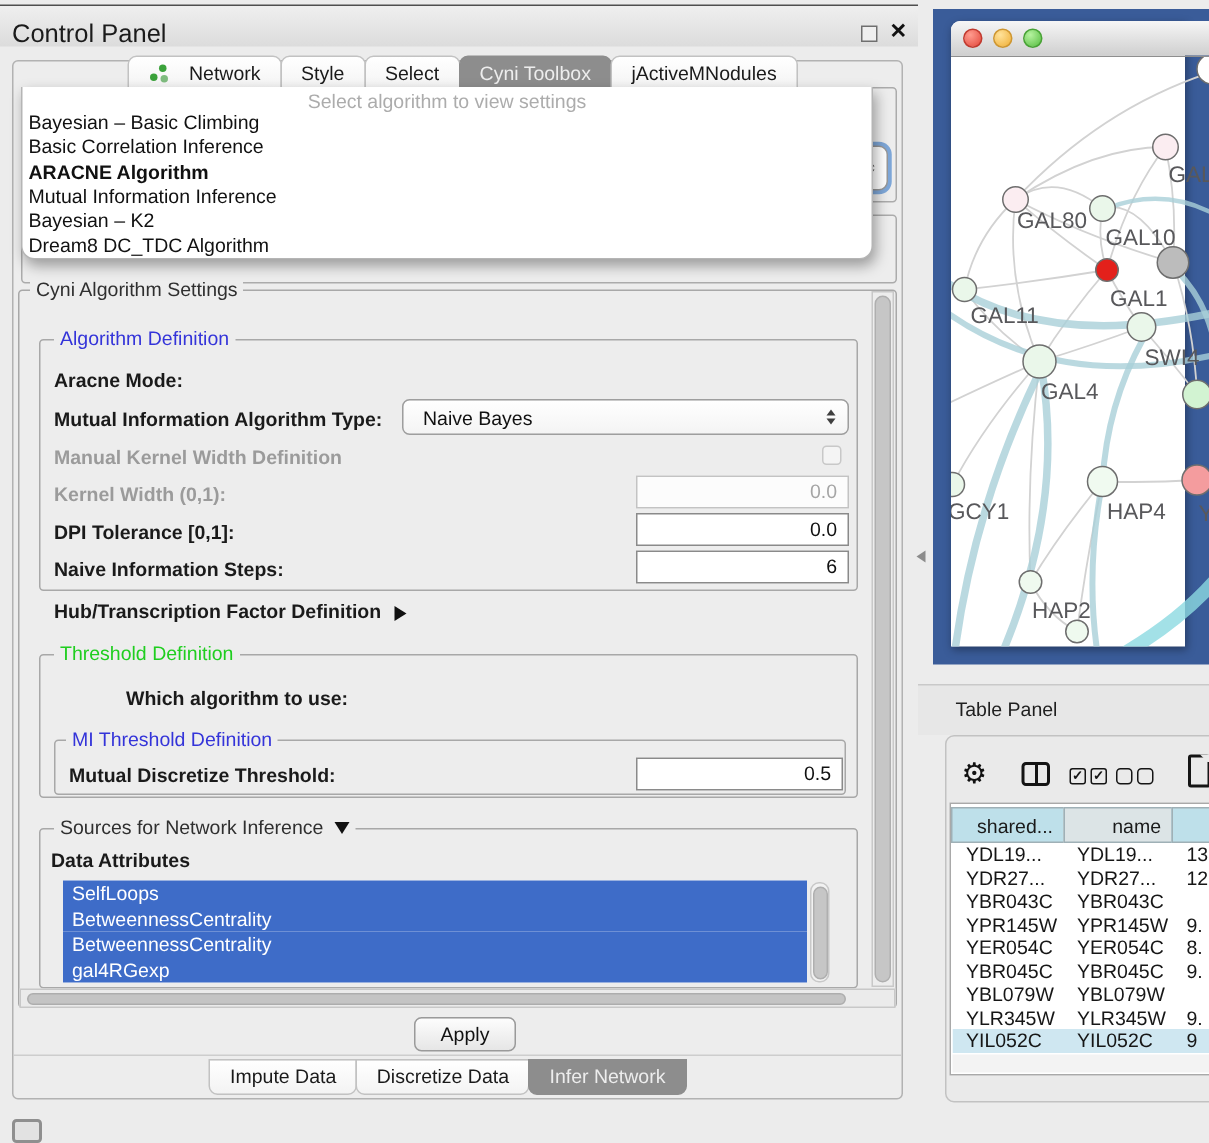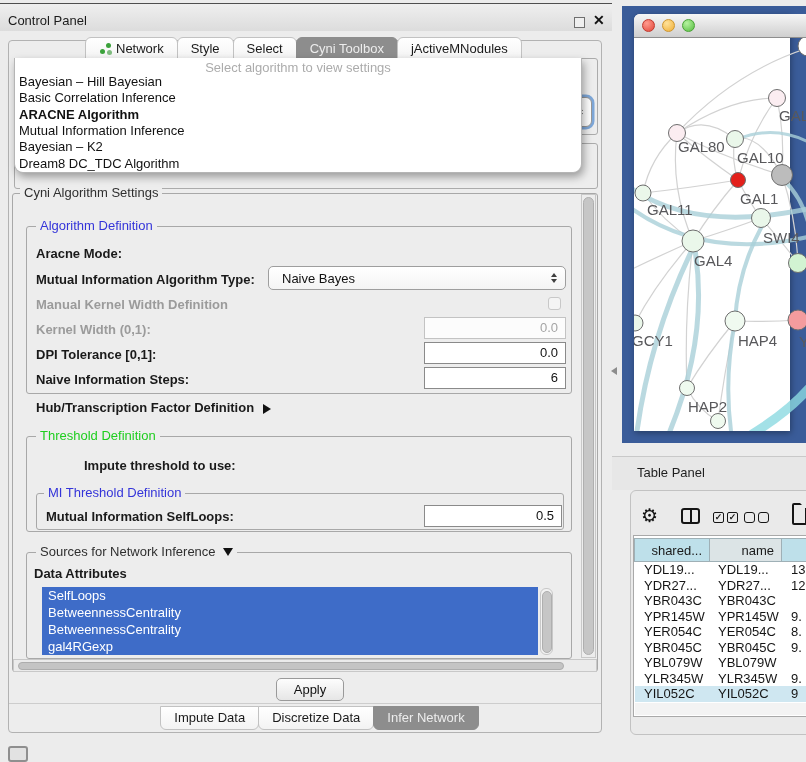--- a/index.html
+++ b/index.html
@@ -4,33 +4,33 @@
 <style>
   html,body{margin:0;padding:0;}
   body{width:806px;height:762px;overflow:hidden;background:#ECECEC;
        font-family:"Liberation Sans",sans-serif;-webkit-font-smoothing:antialiased;}
   .app{position:relative;width:806px;height:762px;overflow:hidden;}
   .abs{position:absolute;}
   
   .cp-topline{left:0;top:3px;width:612px;height:1px;background:#4F4F4F;}
   .cp-titlebar{left:0;top:4px;width:612px;height:27px;
       background:linear-gradient(#EFEFEF,#DCDCDC);}
-  .cp-title{left:8px;top:9px;font-size:13px;color:#1B1B1B;}
+  .cp-title{left:8px;top:9px;font-size:17px;color:#1B1B1B;}
   .float-btn{left:574px;top:13px;width:9px;height:9px;border:1.5px solid #6F6F6F;background:#EFEFEF;}
   .close-btn{left:593px;top:8px;font-size:14px;font-weight:bold;color:#111;}
   .main-panel{left:8px;top:40px;width:594px;height:693px;background:#EDEDED;
       border:1px solid #B2B2B2;border-radius:4px;box-sizing:border-box;}
   .panel-inner-line{left:9px;top:703px;width:592px;height:1px;background:#CDCDCD;}
   
   .tabbar{left:86px;top:37px;height:23px;display:flex;}
   .tab{height:22px;line-height:22px;padding:0 13px;font-size:13px;color:#1A1A1A;
       background:linear-gradient(#FFFFFF,#F3F3F3);border:1px solid #C2C2C2;
-      border-radius:6px 6px 0 0;margin-left:-1px;display:flex;align-items:center;gap:5px;}
+      border-radius:6px 6px 0 0;margin-left:-1px;display:flex;align-items:center;gap:15px;}
   .tab.sel{background:#8D8D8D;color:#EDEDED;border-color:#8D8D8D;}
-  .tabbar-bottom{left:24px;top:706px;width:592px;display:flex;justify-content:center;text-align:center;}
+  .tabbar-bottom{left:3px;top:706px;width:592px;display:flex;justify-content:center;text-align:center;}
   .tabbar-bottom .tab{border-radius:0 0 6px 6px;}
   .net-icon{position:relative;width:12px;height:12px;display:inline-block;}
   .net-icon::before{content:"";position:absolute;width:5px;height:5px;border-radius:50%;
       background:#3BA23B;left:1px;top:6px;box-shadow:6px -6px 0 #3BA23B,7px 1px 0 #7FBC7F;}
   
   .hgroup{border:1px solid #ABABAB;border-radius:3px;background:transparent;}
   .combo-frag{left:556px;top:97px;width:36px;height:30px;background:#FFF;border:1px solid #979797;
       border-radius:6px;box-shadow:0 0 0 2.5px #7EA7D8;box-sizing:border-box;}
   
   .popup{left:14px;top:58px;width:566px;height:114px;background:#FFFFFF;
@@ -155,21 +155,21 @@
   <div class="abs combo-frag">
     <span class="combo-arrows">
         <span class="arr-up"></span>
         <span class="arr-dn"></span>
       </span>
   </div>
 
   <div class="abs popup">
     <div class="popup-header">Select algorithm to view settings</div>
     <div id="popup-items">
-        <div class="pitem" style="top: 16px;">Bayesian – Hill Bayesian</div>
+        <div class="pitem" style="top: 16px;">Bayesian – Basic Climbing</div>
         <div class="pitem" style="top: 32.3px;">Basic Correlation Inference</div>
         <div class="pitem bold" style="top: 48.6px;">ARACNE Algorithm</div>
         <div class="pitem" style="top: 64.9px;">Mutual Information Inference</div>
         <div class="pitem" style="top: 81.2px;">Bayesian – K2</div>
         <div class="pitem" style="top: 97.5px;">Dream8 DC_TDC Algorithm</div>
       </div>
   </div>
 
   <div class="abs fs" style="left:12px;top:193px;width:586px;height:479px;"></div>
   <span class="abs legend" style="left:20px;top:186px;">Cyni Algorithm Settings</span>
@@ -201,25 +201,25 @@
   <div class="tfield" style="left:424px;top:367px;width:142px;height:22px;">6</div>
 
   <div class="hub-row" style="left:36px;top:400px;">
     <span>Hub/Transcription Factor Definition</span>
     <span class="tri-right"></span>
   </div>
 
   <div class="abs fs" style="left:26px;top:436px;width:546px;height:96px;"></div>
   <span class="abs legend green" style="left:36px;top:429px;">Threshold Definition</span>
 
-  <span class="lbl" style="left:84px;top:458px;">Impute threshold to use:</span>
+  <span class="lbl" style="left:84px;top:458px;">Which algorithm to use:</span>
 
   <div class="abs fs" style="left:36px;top:493px;width:528px;height:37px;"></div>
   <span class="abs legend blue" style="left:44px;top:486px;">MI Threshold Definition</span>
-  <span class="lbl" style="left:46px;top:509px;">Mutual Information SelfLoops:</span>
+  <span class="lbl" style="left:46px;top:509px;">Mutual Discretize Threshold:</span>
   <div class="tfield" style="left:424px;top:505px;width:138px;height:22px;">0.5</div>
 
   <div class="abs fs" style="left:26px;top:552px;width:546px;height:107px;"></div>
   <div class="abs legend" style="left:36px;top:545px;display:flex;align-items:center;">
     <span>Sources for Network Inference</span>
     <span class="tri-down"></span>
   </div>
   <span class="lbl" style="left:34px;top:566px;">Data Attributes</span>
   <div class="attr-list" style="left:42px;top:587px;width:496px;" id="attr-list">
       <div class="attr-item">SelfLoops</div>

